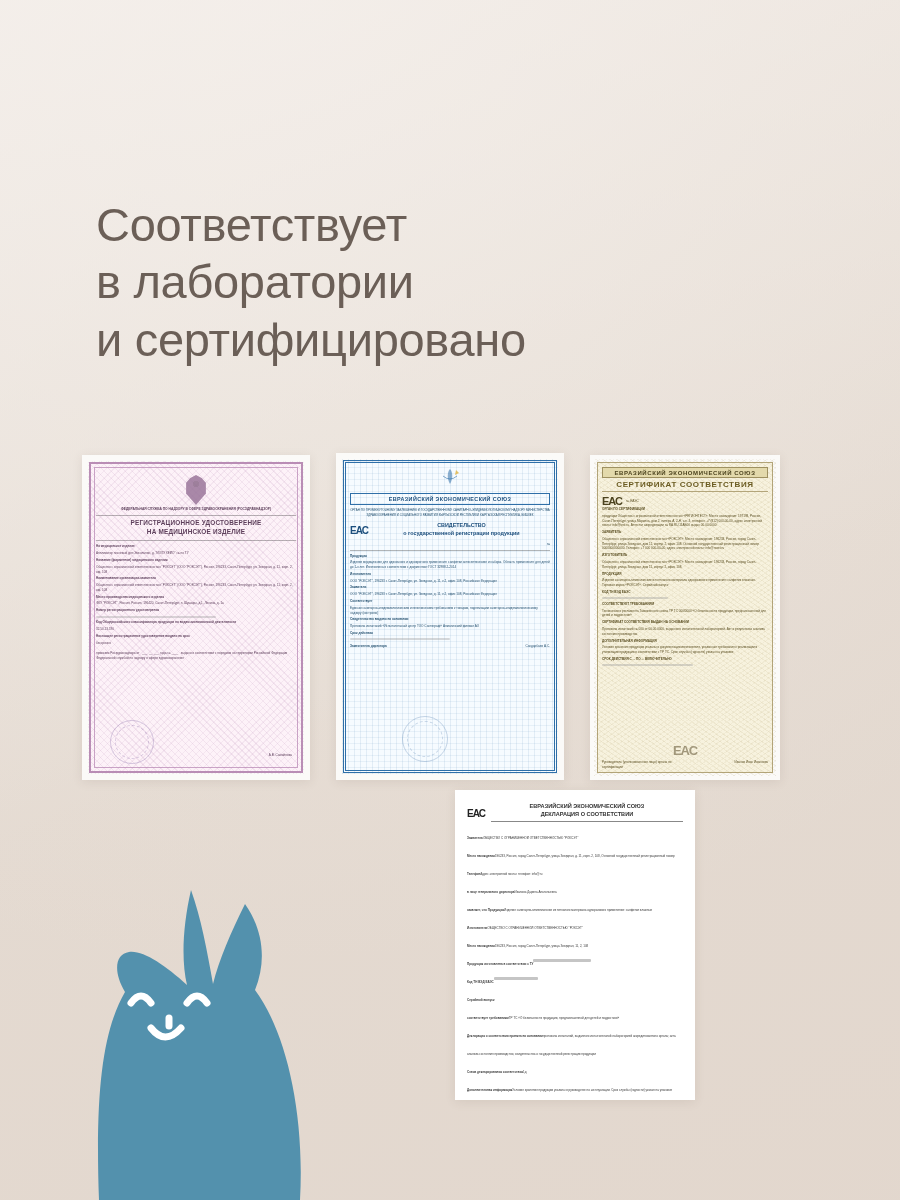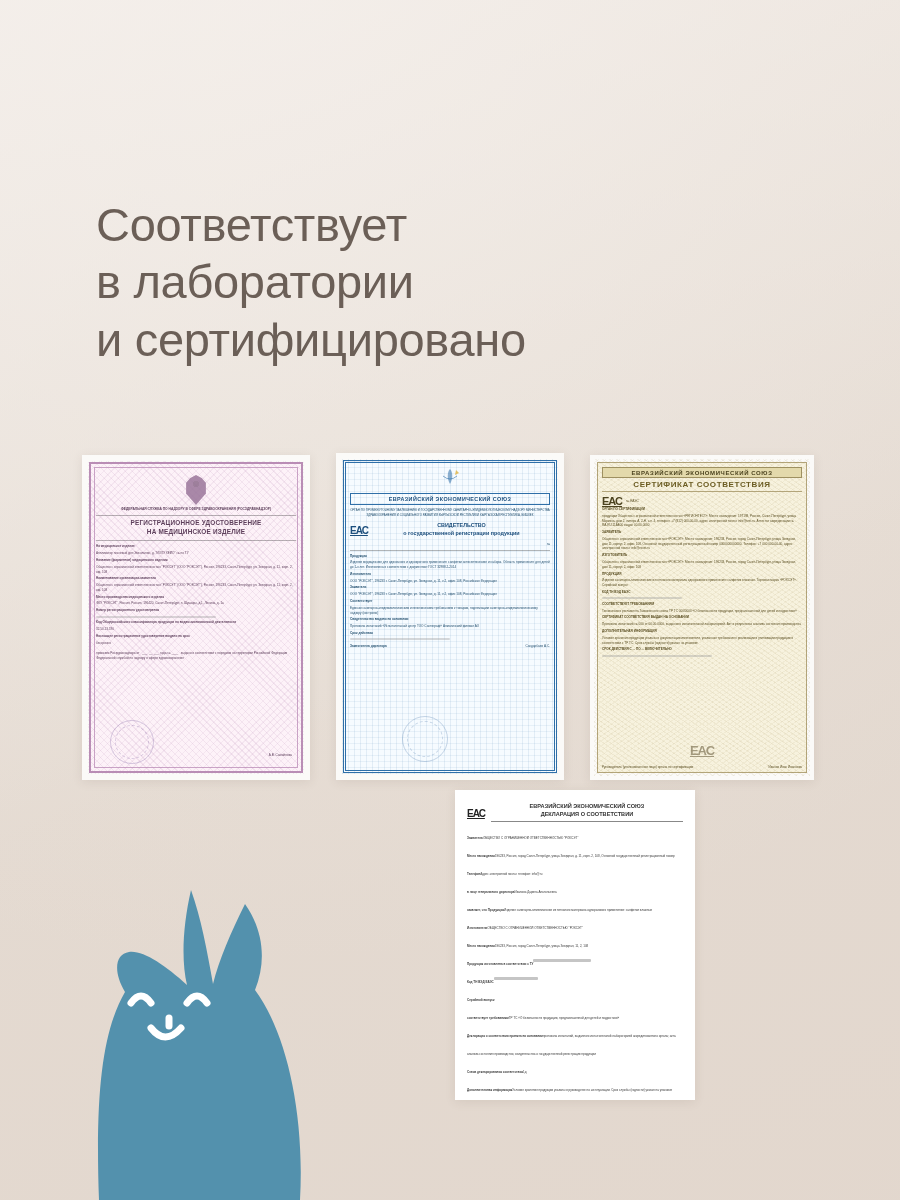--- a/index.html
+++ b/index.html
@@ -105,21 +105,21 @@
     text-align: center;
     font-size: 5.4px;
     letter-spacing: .4px;
     color: #1d4f7d;
     padding: 2px 0;
     margin-bottom: 3px;
     font-weight: bold;
   }
 
   
-  #cert3 { left: 590px; top: 455px; width: 224px; height: 325px; }
+  #cert3 { left: 590px; top: 455px; width: 190px; height: 325px; }
   .c3-frame {
     position: absolute;
     inset: 7px;
     border: 1px solid #b3a57a;
     background: #f7f2de;
   }
   .c3-guilloche {
     position: absolute;
     inset: 4px;
     background:
@@ -192,21 +192,20 @@
     line-height: 1.35;
     color: #5d3f5b;
     margin: 3px 0 4px;
   }
   .rule { height:1px; background: rgba(0,0,0,.28); margin: 3px 0; }
 
   .eac-mark {
     font-weight: bold;
     letter-spacing: -1px;
     color: #2a2a2a;
-    text-decoration: underline;
   }
 
   .stamp {
     position: absolute;
     border-radius: 50%;
     border: 1.5px solid rgba(90,60,140,.45);
     opacity: .55;
   }
   .stamp:after {
     content:"";

